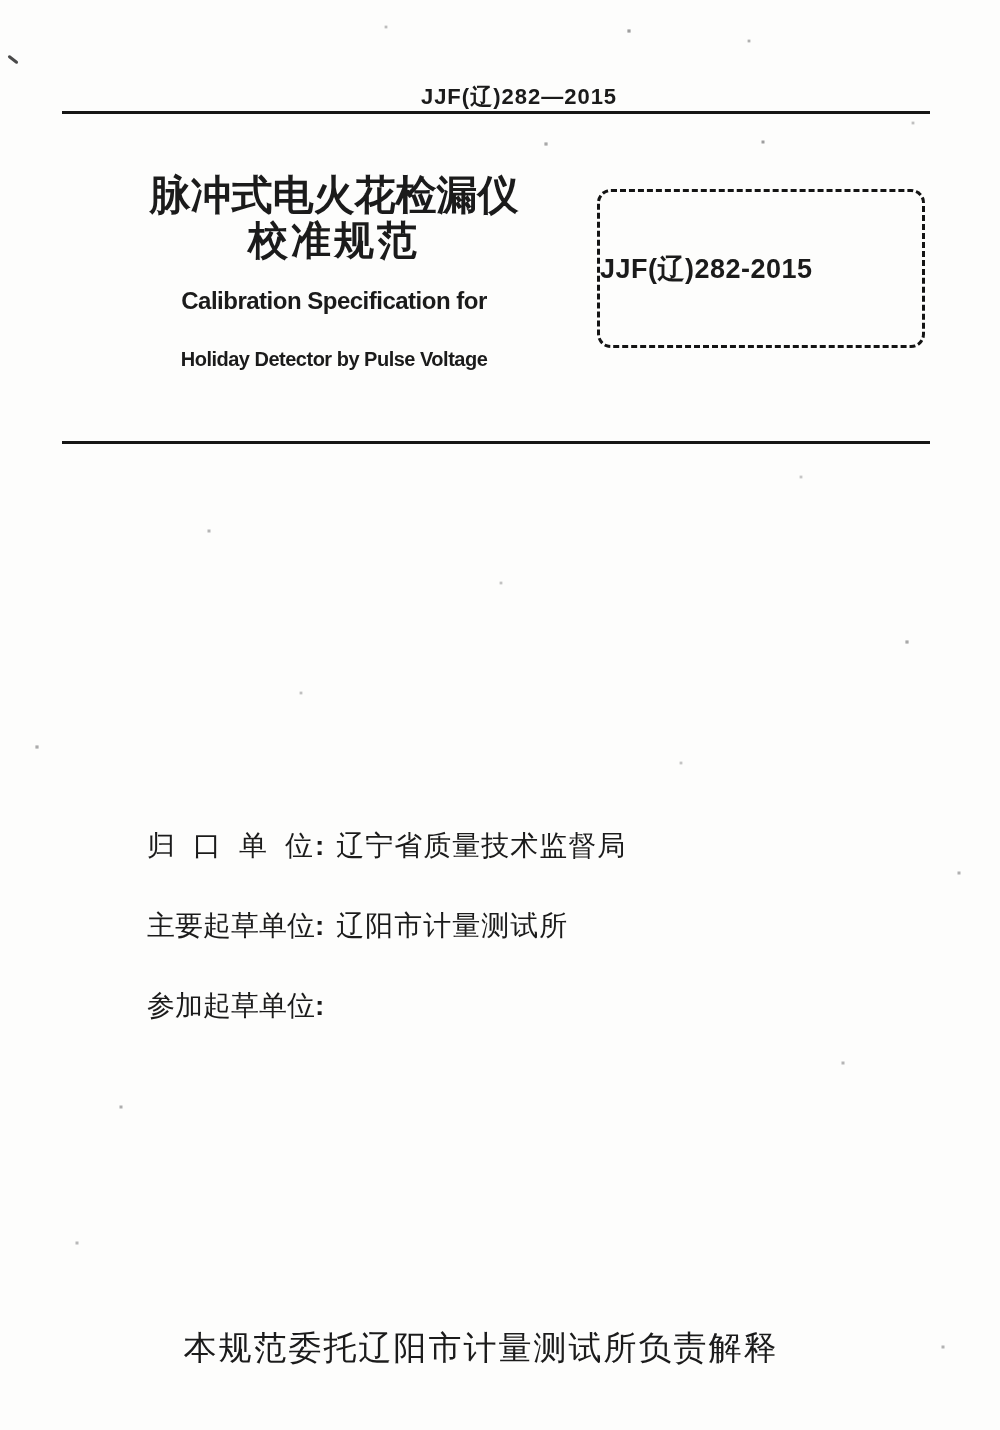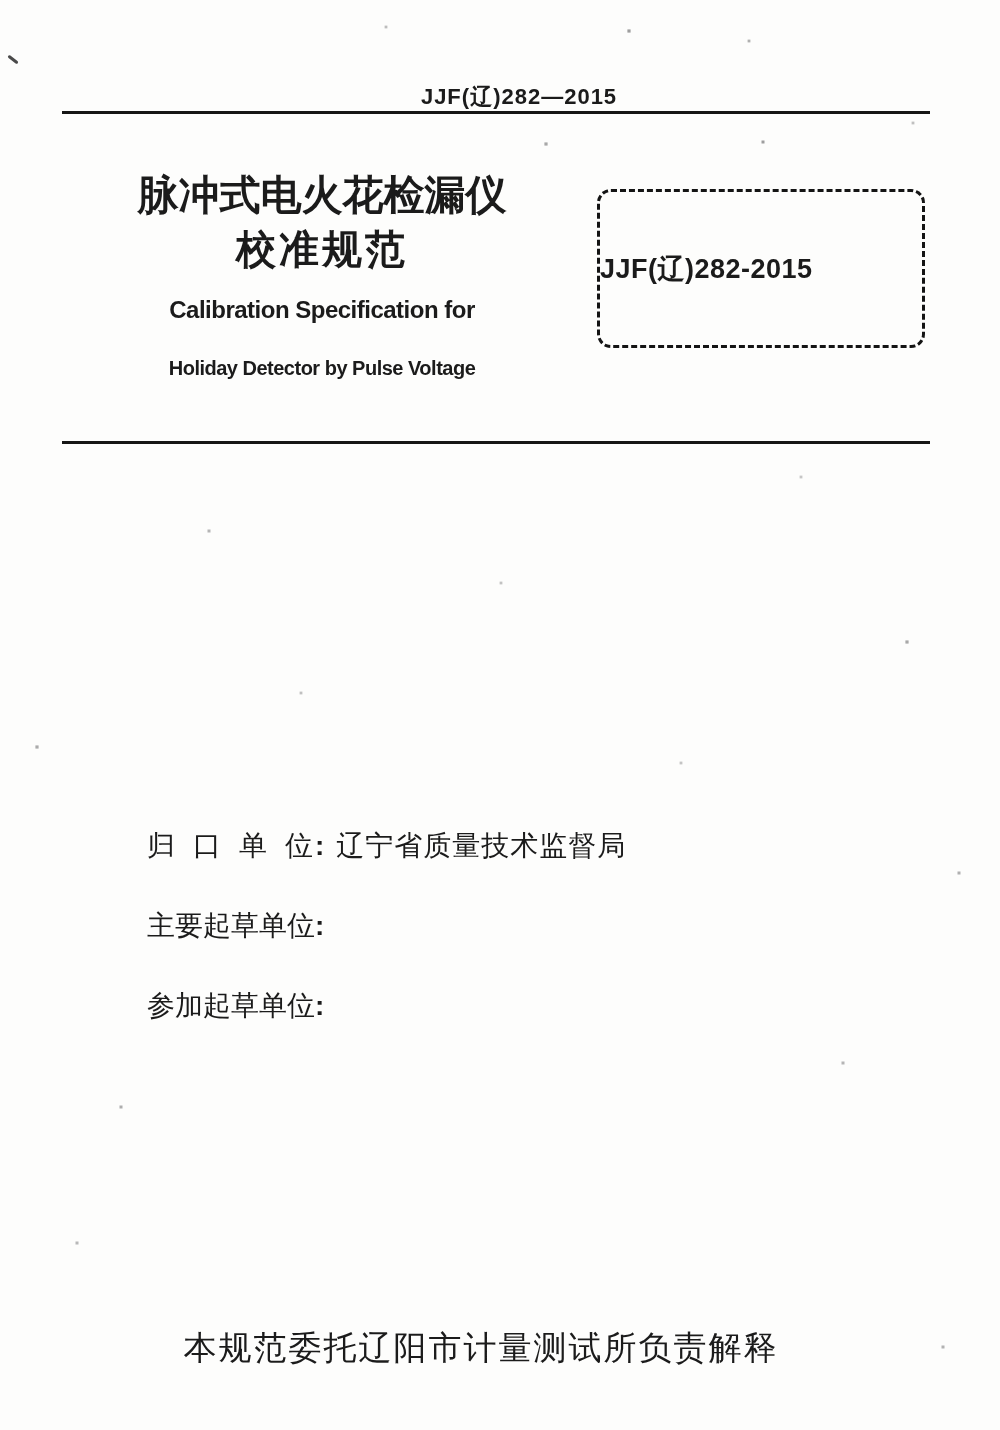--- a/index.html
+++ b/index.html
@@ -73,35 +73,34 @@
     width: 868px;
     height: 3px;
     background: #161616;
   }
   .rule-top { top: 111px; }
   .rule-mid { top: 441px; }
 
   .title-block {
     position: absolute;
     top: 172px;
-    left: 72px;
+    left: 84px;
     width: 500px;
     text-align: center;
   }
   .title-cn-1 {
     font-size: 41px;
     line-height: 46px;
     font-weight: bold;
     letter-spacing: 0px;
     white-space: nowrap;
   }
   .title-cn-2 {
     font-size: 40px;
     line-height: 44px;
-    margin-top: 9px;
     font-weight: bold;
     letter-spacing: 3px;
     white-space: nowrap;
   }
   .title-en-1 {
     margin-top: 25px;
     font-size: 24px;
     line-height: 28px;
     font-weight: bold;
     letter-spacing: -0.5px;
@@ -203,20 +202,21 @@
 
   <div class="info-rows">
     <div class="info-row">
       <span class="info-label">归口单位</span>
       <span class="info-colon">:</span>
       <span class="info-value">辽宁省质量技术监督局</span>
     </div>
     <div class="info-row">
       <span class="info-label">主要起草单位</span>
       <span class="info-colon">:</span>
+      <span class="info-value">辽阳市计量测试所</span>
     </div>
     <div class="info-row">
       <span class="info-label">参加起草单位</span>
       <span class="info-colon">:</span>
     </div>
   </div>
 
   <div class="footer-note">本规范委托辽阳市计量测试所负责解释</div>
 
 </div>

